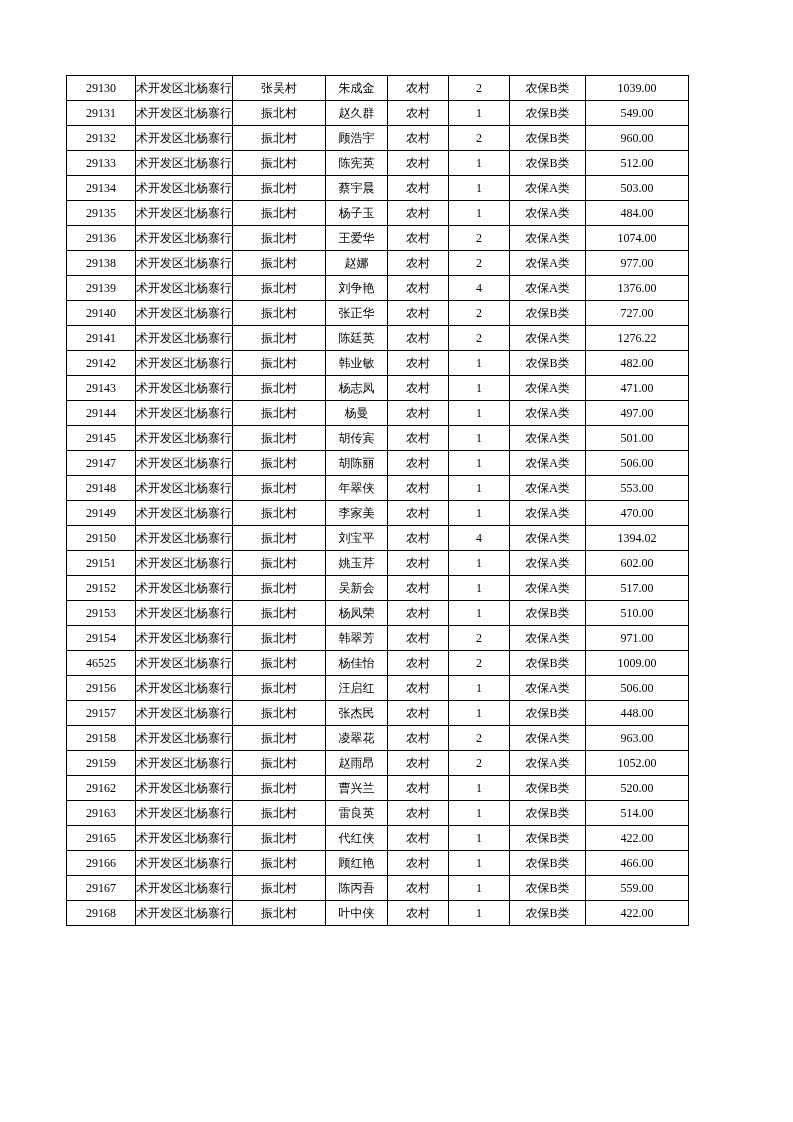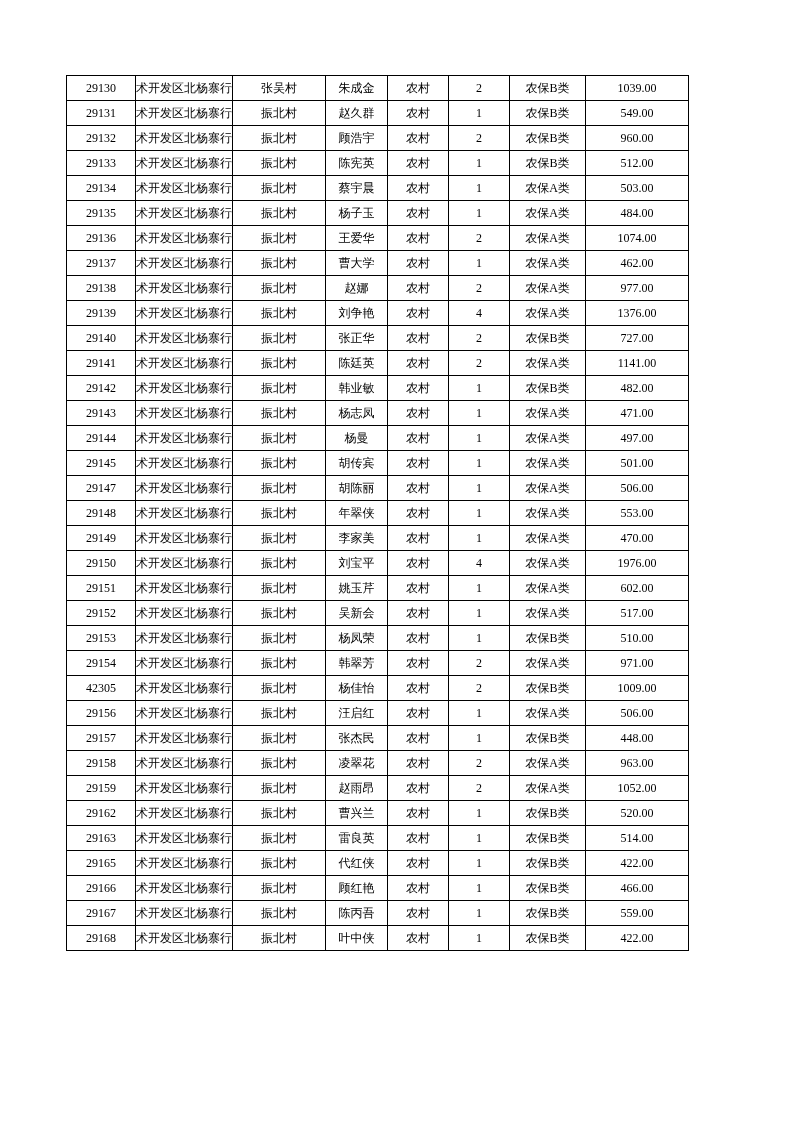--- a/index.html
+++ b/index.html
@@ -114,30 +114,20 @@
           <td class="col-id">29136</td>
           <td class="col-district">术开发区北杨寨行</td>
           <td class="col-village">振北村</td>
           <td class="col-person_name">王爱华</td>
           <td class="col-residence_type">农村</td>
           <td class="col-person_count">2</td>
           <td class="col-insurance_type">农保A类</td>
           <td class="col-amount">1074.00</td>
         </tr>
         <tr>
-          <td class="col-id">29137</td>
-          <td class="col-district">术开发区北杨寨行</td>
-          <td class="col-village">振北村</td>
-          <td class="col-person_name">曹大学</td>
-          <td class="col-residence_type">农村</td>
-          <td class="col-person_count">1</td>
-          <td class="col-insurance_type">农保A类</td>
-          <td class="col-amount">462.00</td>
-        </tr>
-        <tr>
           <td class="col-id">29138</td>
           <td class="col-district">术开发区北杨寨行</td>
           <td class="col-village">振北村</td>
           <td class="col-person_name">赵娜</td>
           <td class="col-residence_type">农村</td>
           <td class="col-person_count">2</td>
           <td class="col-insurance_type">农保A类</td>
           <td class="col-amount">977.00</td>
         </tr>
         <tr>
@@ -161,21 +151,21 @@
           <td class="col-amount">727.00</td>
         </tr>
         <tr>
           <td class="col-id">29141</td>
           <td class="col-district">术开发区北杨寨行</td>
           <td class="col-village">振北村</td>
           <td class="col-person_name">陈廷英</td>
           <td class="col-residence_type">农村</td>
           <td class="col-person_count">2</td>
           <td class="col-insurance_type">农保A类</td>
-          <td class="col-amount">1141.00</td>
+          <td class="col-amount">1276.22</td>
         </tr>
         <tr>
           <td class="col-id">29142</td>
           <td class="col-district">术开发区北杨寨行</td>
           <td class="col-village">振北村</td>
           <td class="col-person_name">韩业敏</td>
           <td class="col-residence_type">农村</td>
           <td class="col-person_count">1</td>
           <td class="col-insurance_type">农保B类</td>
           <td class="col-amount">482.00</td>
@@ -241,21 +231,21 @@
           <td class="col-amount">470.00</td>
         </tr>
         <tr>
           <td class="col-id">29150</td>
           <td class="col-district">术开发区北杨寨行</td>
           <td class="col-village">振北村</td>
           <td class="col-person_name">刘宝平</td>
           <td class="col-residence_type">农村</td>
           <td class="col-person_count">4</td>
           <td class="col-insurance_type">农保A类</td>
-          <td class="col-amount">1976.00</td>
+          <td class="col-amount">1394.02</td>
         </tr>
         <tr>
           <td class="col-id">29151</td>
           <td class="col-district">术开发区北杨寨行</td>
           <td class="col-village">振北村</td>
           <td class="col-person_name">姚玉芹</td>
           <td class="col-residence_type">农村</td>
           <td class="col-person_count">1</td>
           <td class="col-insurance_type">农保A类</td>
           <td class="col-amount">602.00</td>
@@ -284,21 +274,21 @@
           <td class="col-id">29154</td>
           <td class="col-district">术开发区北杨寨行</td>
           <td class="col-village">振北村</td>
           <td class="col-person_name">韩翠芳</td>
           <td class="col-residence_type">农村</td>
           <td class="col-person_count">2</td>
           <td class="col-insurance_type">农保A类</td>
           <td class="col-amount">971.00</td>
         </tr>
         <tr>
-          <td class="col-id">42305</td>
+          <td class="col-id">46525</td>
           <td class="col-district">术开发区北杨寨行</td>
           <td class="col-village">振北村</td>
           <td class="col-person_name">杨佳怡</td>
           <td class="col-residence_type">农村</td>
           <td class="col-person_count">2</td>
           <td class="col-insurance_type">农保B类</td>
           <td class="col-amount">1009.00</td>
         </tr>
         <tr>
           <td class="col-id">29156</td>

